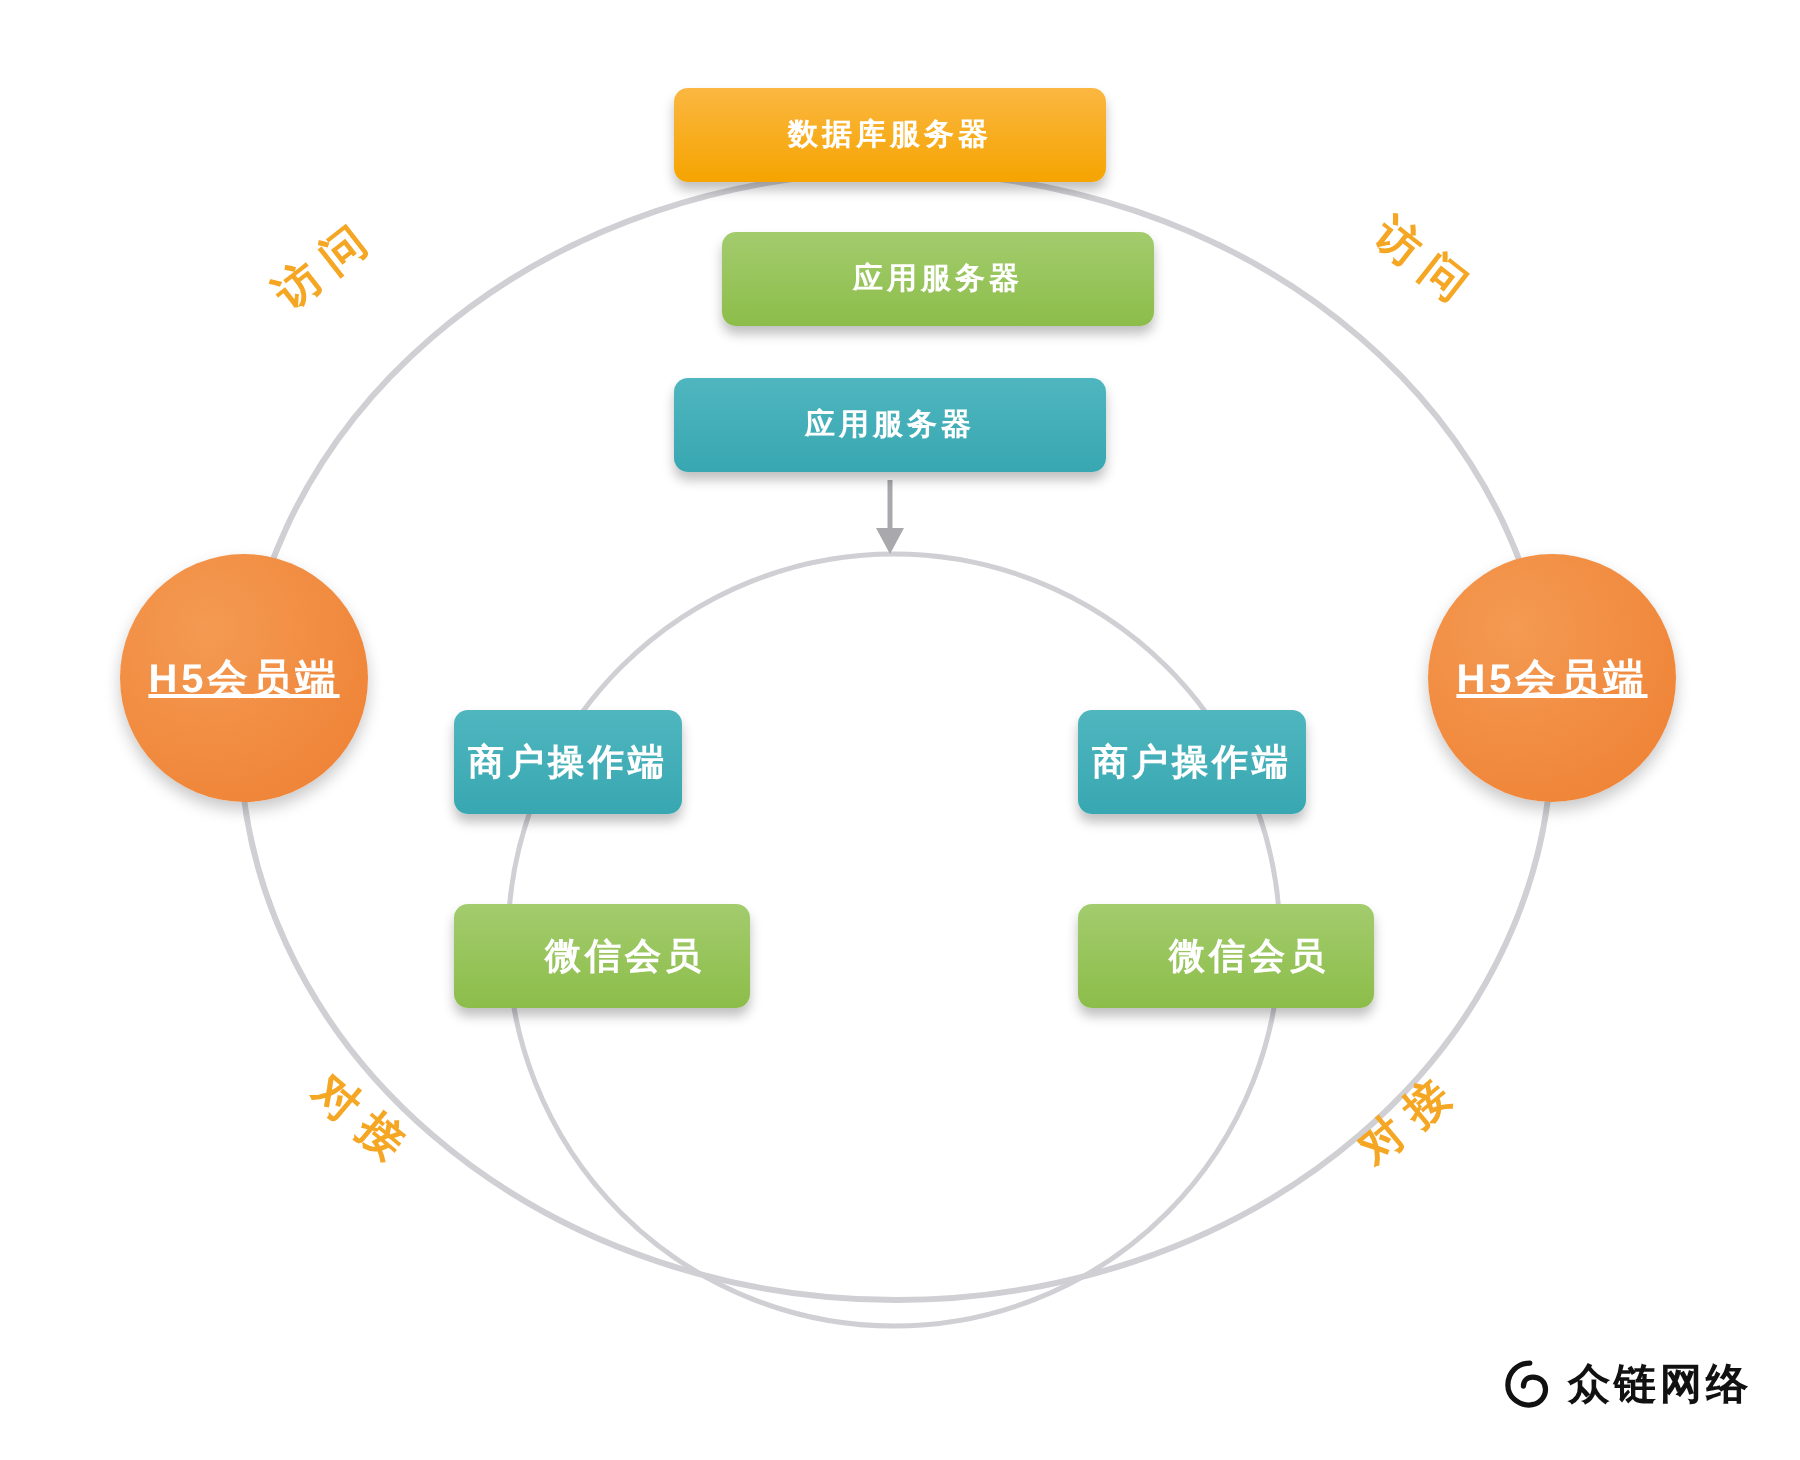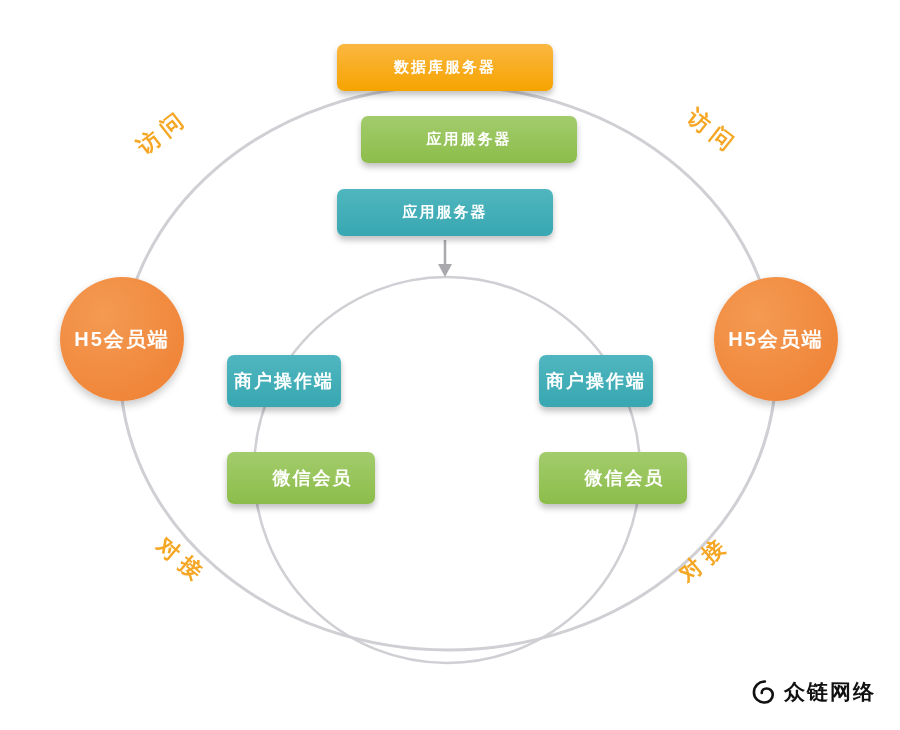--- a/index.html
+++ b/index.html
@@ -22,21 +22,21 @@
   .box-merchant.left {left:227px;}
   .box-merchant.right{left:539px;}
 
   .box-wxmember{width:125px;height:52px;top:452px;font-size:18px;
         background:linear-gradient(#a3cc6d,#8cbd4a);padding-left:23px;}
   .box-wxmember.left {left:227px;}
   .box-wxmember.right{left:539px;}
 
   .circle{position:absolute;border-radius:50%;display:flex;flex-direction:column;
         align-items:center;justify-content:center;color:#fff;font-weight:bold;
-        box-shadow:0 4px 8px rgba(0,0,0,0.22);letter-spacing:2px;}
+        box-shadow:0 4px 8px rgba(0,0,0,0.22);letter-spacing:2px;text-decoration:underline;}
   .circle-h5{width:124px;height:124px;top:277px;font-size:20px;
         background:radial-gradient(circle at 35% 30%, #f49a52, #ee7f31);}
   .circle-h5.left {left:60px;}
   .circle-h5.right{left:714px;}
   .circle-wechat{width:146px;height:146px;left:374px;top:540px;font-size:21px;line-height:1.4;
         background:radial-gradient(circle at 35% 30%, #9cca64, #84b945);}
 
   .edge-label{position:absolute;width:74px;text-align:center;color:#f5a623;
         font-size:22px;font-weight:bold;letter-spacing:7px;white-space:nowrap;}
   .el-tl{left:126px;top:117px;transform:rotate(-38deg);}

